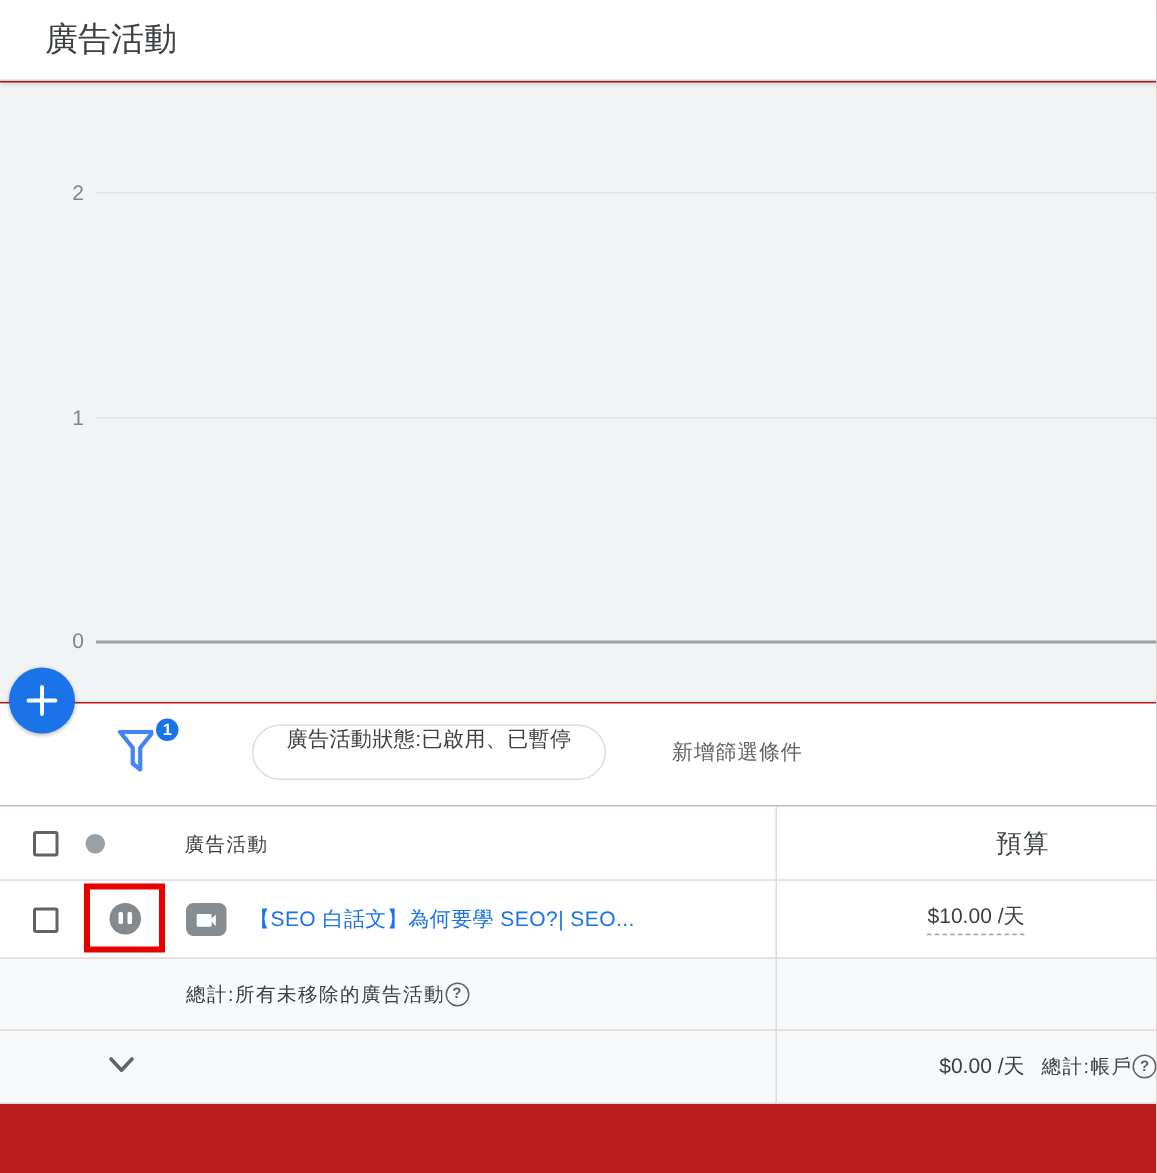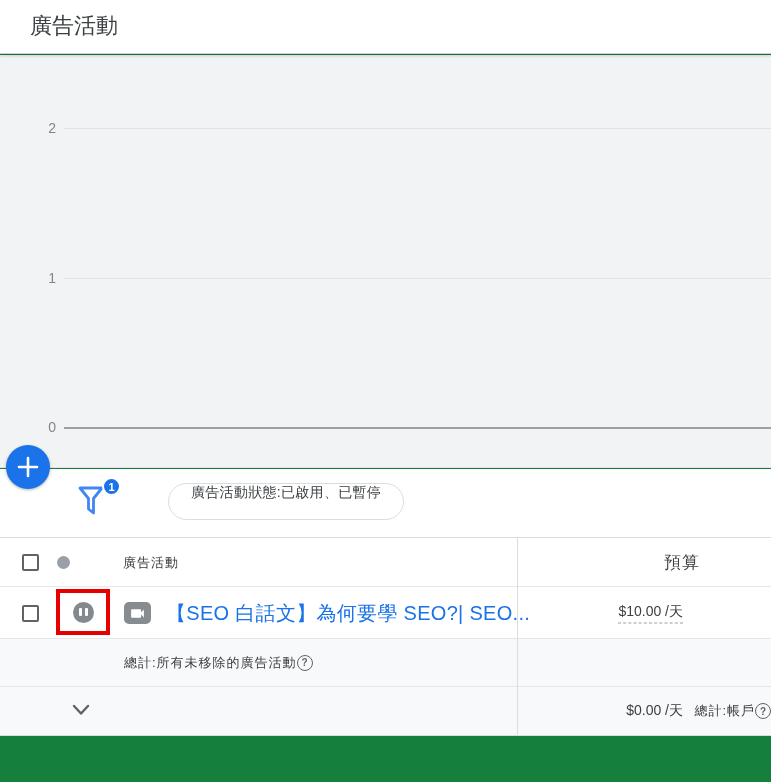--- a/index.html
+++ b/index.html
@@ -1,18 +1,18 @@
 <!DOCTYPE html>
 <html><head>
 <meta charset="utf-8">
 <style>
   * { margin:0; padding:0; box-sizing:border-box; }
   html,body { background:#fff; }
   body { font-family:"Liberation Sans", sans-serif; color:#3c4043; }
-  .app { position:relative; width:771px; height:782px; overflow:hidden; background:#15803d; }
+  .app { position:relative; width:771px; height:782px; overflow:hidden; background:#b91c1c; }
 
   
   .page-header { position:absolute; top:0; left:0; right:0; height:54px; background:#fff;
     border-bottom:1px solid #cfd1d4; box-shadow:0 2px 3px rgba(0,0,0,.15); z-index:5; }
   .page-title { font-size:22px; font-weight:400; color:#3c4043; line-height:52px; padding-left:30px; }
 
   
   .chart { position:absolute; top:55px; left:0; right:0; height:413px; background:#f1f3f4;
     border-bottom:1px solid #e3e5e8; }
   .grid-row { position:absolute; left:0; right:0; height:0; }
@@ -62,21 +62,21 @@
 
   .red-box { position:absolute; left:56px; top:2px; width:54px; height:46px; border:4px solid #e60000;
     display:flex; align-items:center; justify-content:center; background:#fff; }
   .pause-circle { width:21px; height:21px; border-radius:50%; background:#84898e; cursor:pointer;
     display:flex; align-items:center; justify-content:center; gap:3px; }
   .pause-circle i { display:block; width:3px; height:8px; background:#fff; border-radius:1px; }
 
   .video-chip { position:absolute; left:124px; top:15px; width:27px; height:22px; background:#878c91;
     border-radius:5px; display:flex; align-items:center; justify-content:center; }
 
-  .camp-link { position:absolute; left:166px; top:50%; transform:translateY(-50%); font-size:20px;
+  .camp-link { position:absolute; left:166px; top:50%; transform:translateY(-50%); font-size:14px;
     color:#1a73e8; text-decoration:none; letter-spacing:.3px; }
 
   .budget-val { position:absolute; right:88px; top:50%; transform:translateY(-50%); font-size:14px;
     color:#3c4043; }
   .budget-val.editable { border-bottom:1px dashed #9aa0a6; padding-bottom:2px; cursor:pointer; }
 
   .total-label { font-size:13px; color:#3c4043; letter-spacing:1px; }
   .totalrow .lead { padding-left:124px; display:flex; align-items:center; gap:0; }
   .help { width:16px; height:16px; border:1.4px solid #5f6368; border-radius:50%; color:#5f6368;
     font-size:10px; font-weight:bold; display:inline-flex; align-items:center; justify-content:center;
@@ -116,20 +116,23 @@
   <div class="filter-bar">
     <button class="filter-btn">
       <svg class="funnel" width="26" height="34" viewBox="0 0 26 34">
         <path d="M2 3 H24 L15.5 13.5 V28 L10.5 24 V13.5 Z" fill="none" stroke="#4285f4" stroke-width="2.8" stroke-linejoin="round"></path>
       </svg>
       <span class="badge">1</span>
     </button>
     <button class="chip">
       <span>廣告活動狀態:已啟用、已暫停</span>
     </button>
+    <button class="add-filter">
+      <span>新增篩選條件</span>
+    </button>
   </div>
 
   <div class="table">
     <div class="col-divider"></div>
 
     <div class="row thead">
       <span class="checkbox"></span>
       <span class="status-dot"></span>
       <span class="col-campaign">廣告活動</span>
       <span class="col-budget">預算</span>

